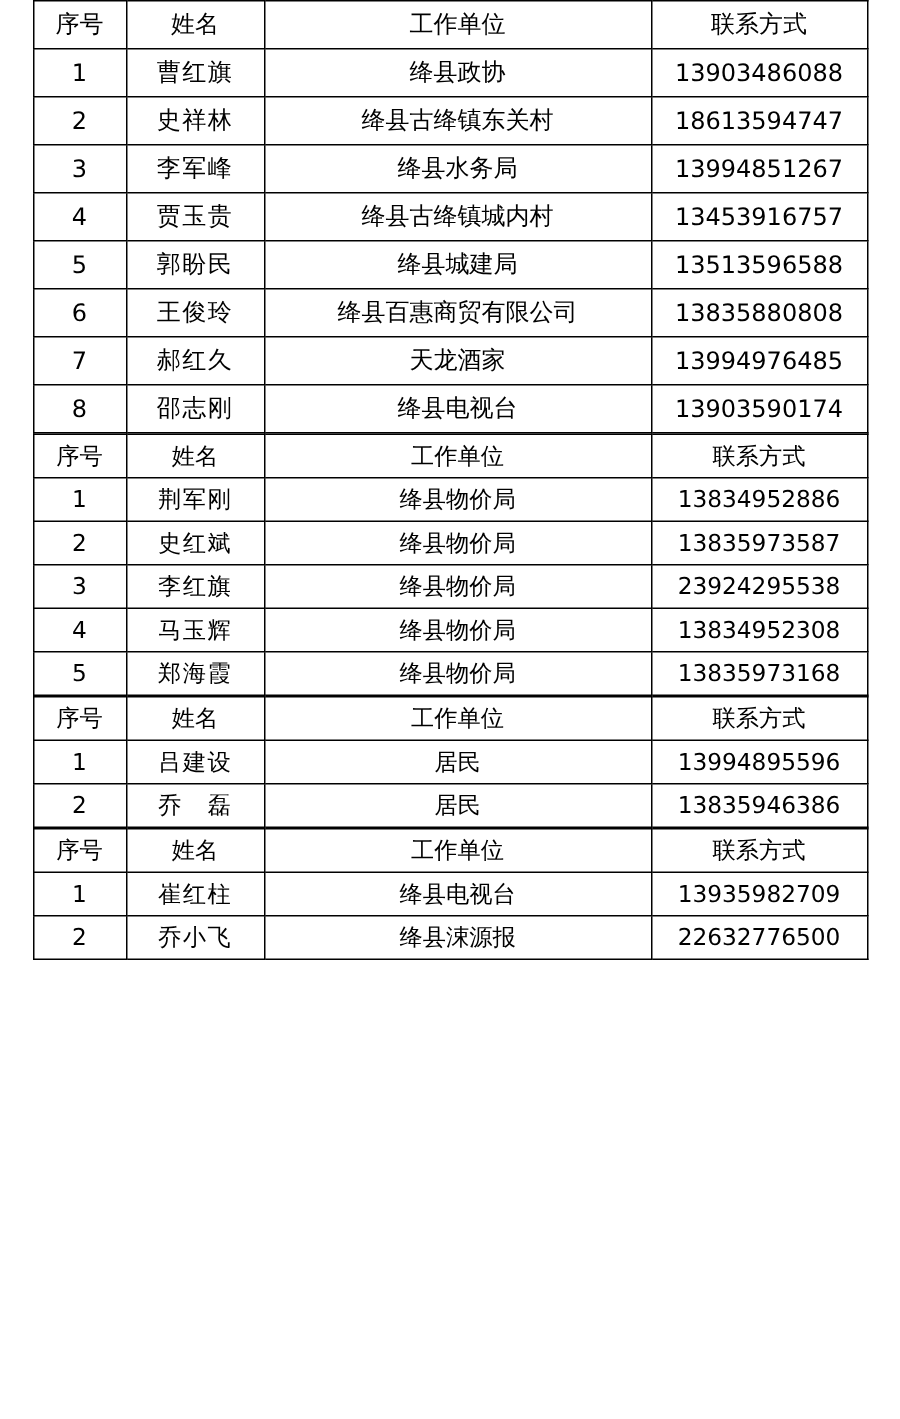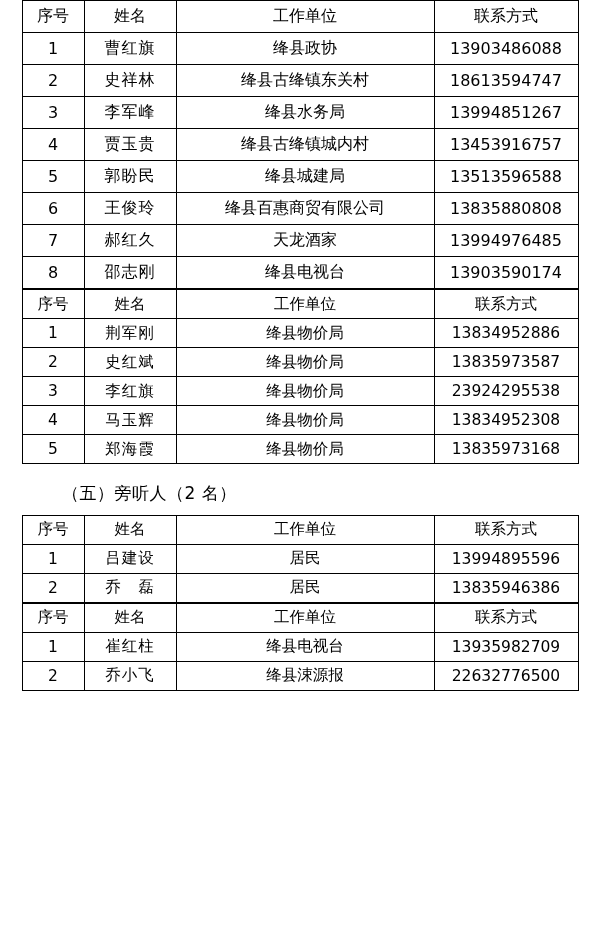--- a/index.html
+++ b/index.html
@@ -179,21 +179,20 @@
       </tr>
       <tr>
         <td>5</td>
         <td class="cell-name">郑海霞</td>
         <td>绛县物价局</td>
         <td class="cell-phone">13835973168</td>
       </tr>
     </tbody>
   </table>
 
-  <p class="section-heading heading-3">（五）旁听人（2 名）</p>
   <table class="doc-table tight">
     <colgroup>
         <col class="c-index">
         <col class="c-name">
         <col class="c-org">
         <col class="c-phone">
       </colgroup>
     <thead>
       <tr>
         <th>序号</th>

